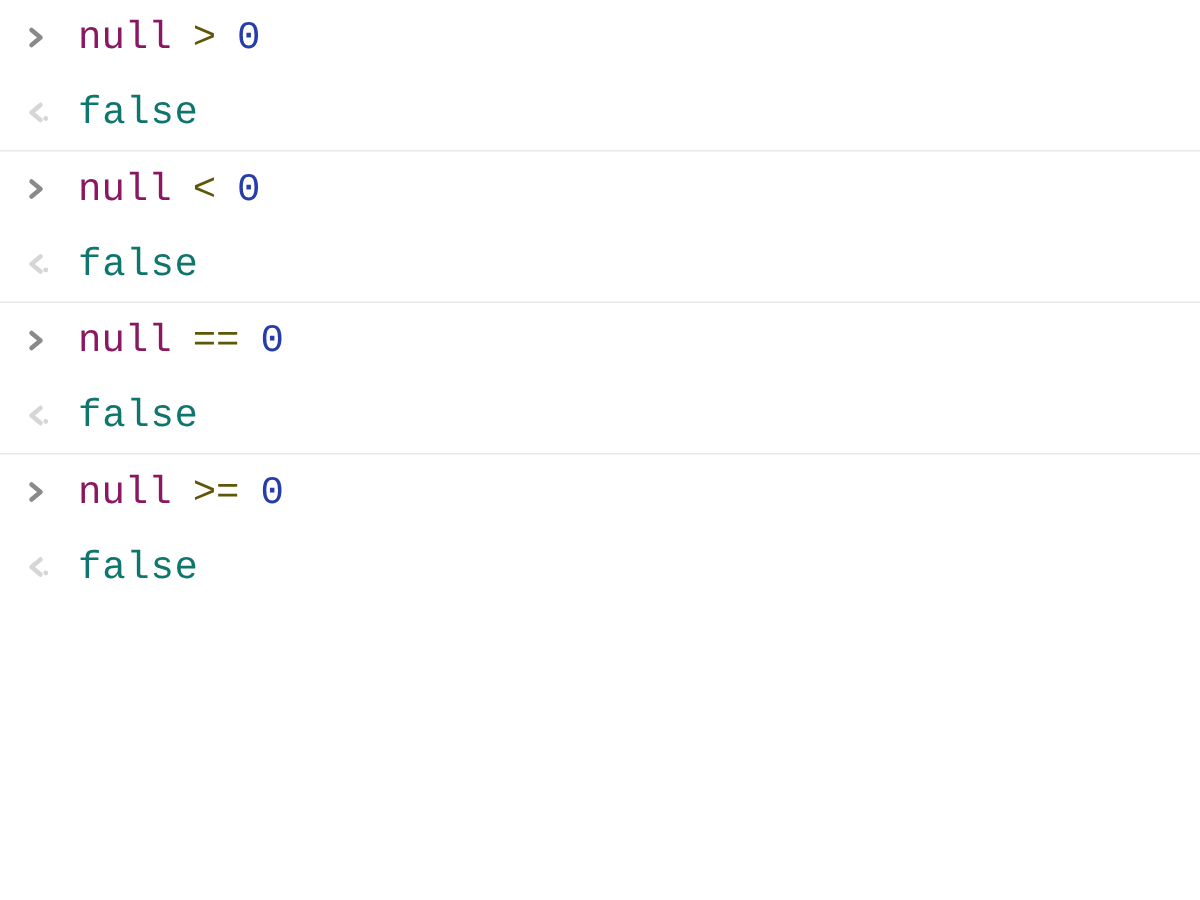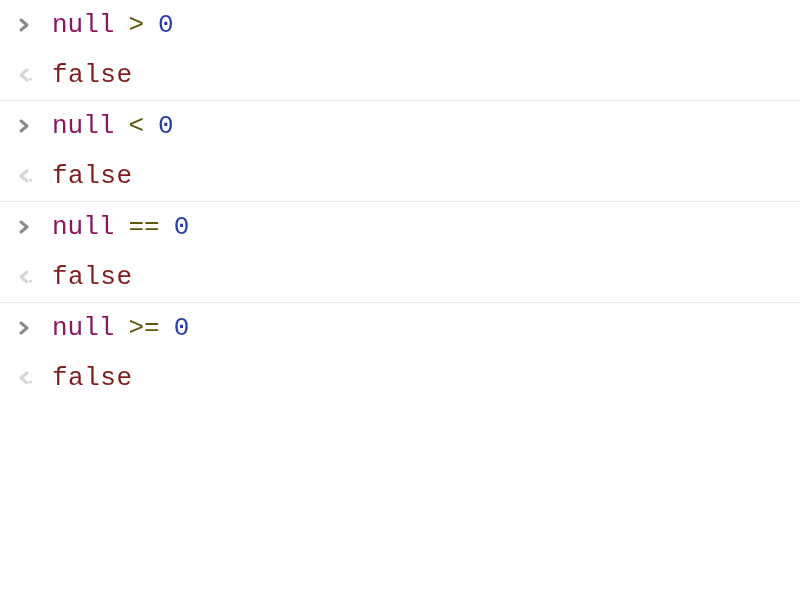--- a/index.html
+++ b/index.html
@@ -31,21 +31,21 @@
       justify-content: flex-start;
     }
     .code {
       display: flex;
       gap: 14px;
       align-items: center;
     }
     .tok-null { color: #8a1760; font-weight: 500; }
     .tok-op { color: #5e5708; font-weight: 500; }
     .tok-num { color: #273da8; font-weight: 500; }
-    .tok-bool { color: #7f1d1d; font-weight: 500; letter-spacing: 0.5px; }
+    .tok-bool { color: #0f766e; font-weight: 500; letter-spacing: 0.5px; }
     svg { display: block; }
   </style>
 </head>
 <body>
 
 <div>
 
   <div class="console-block">
     <div class="row">
       <span class="prompt-icon">

